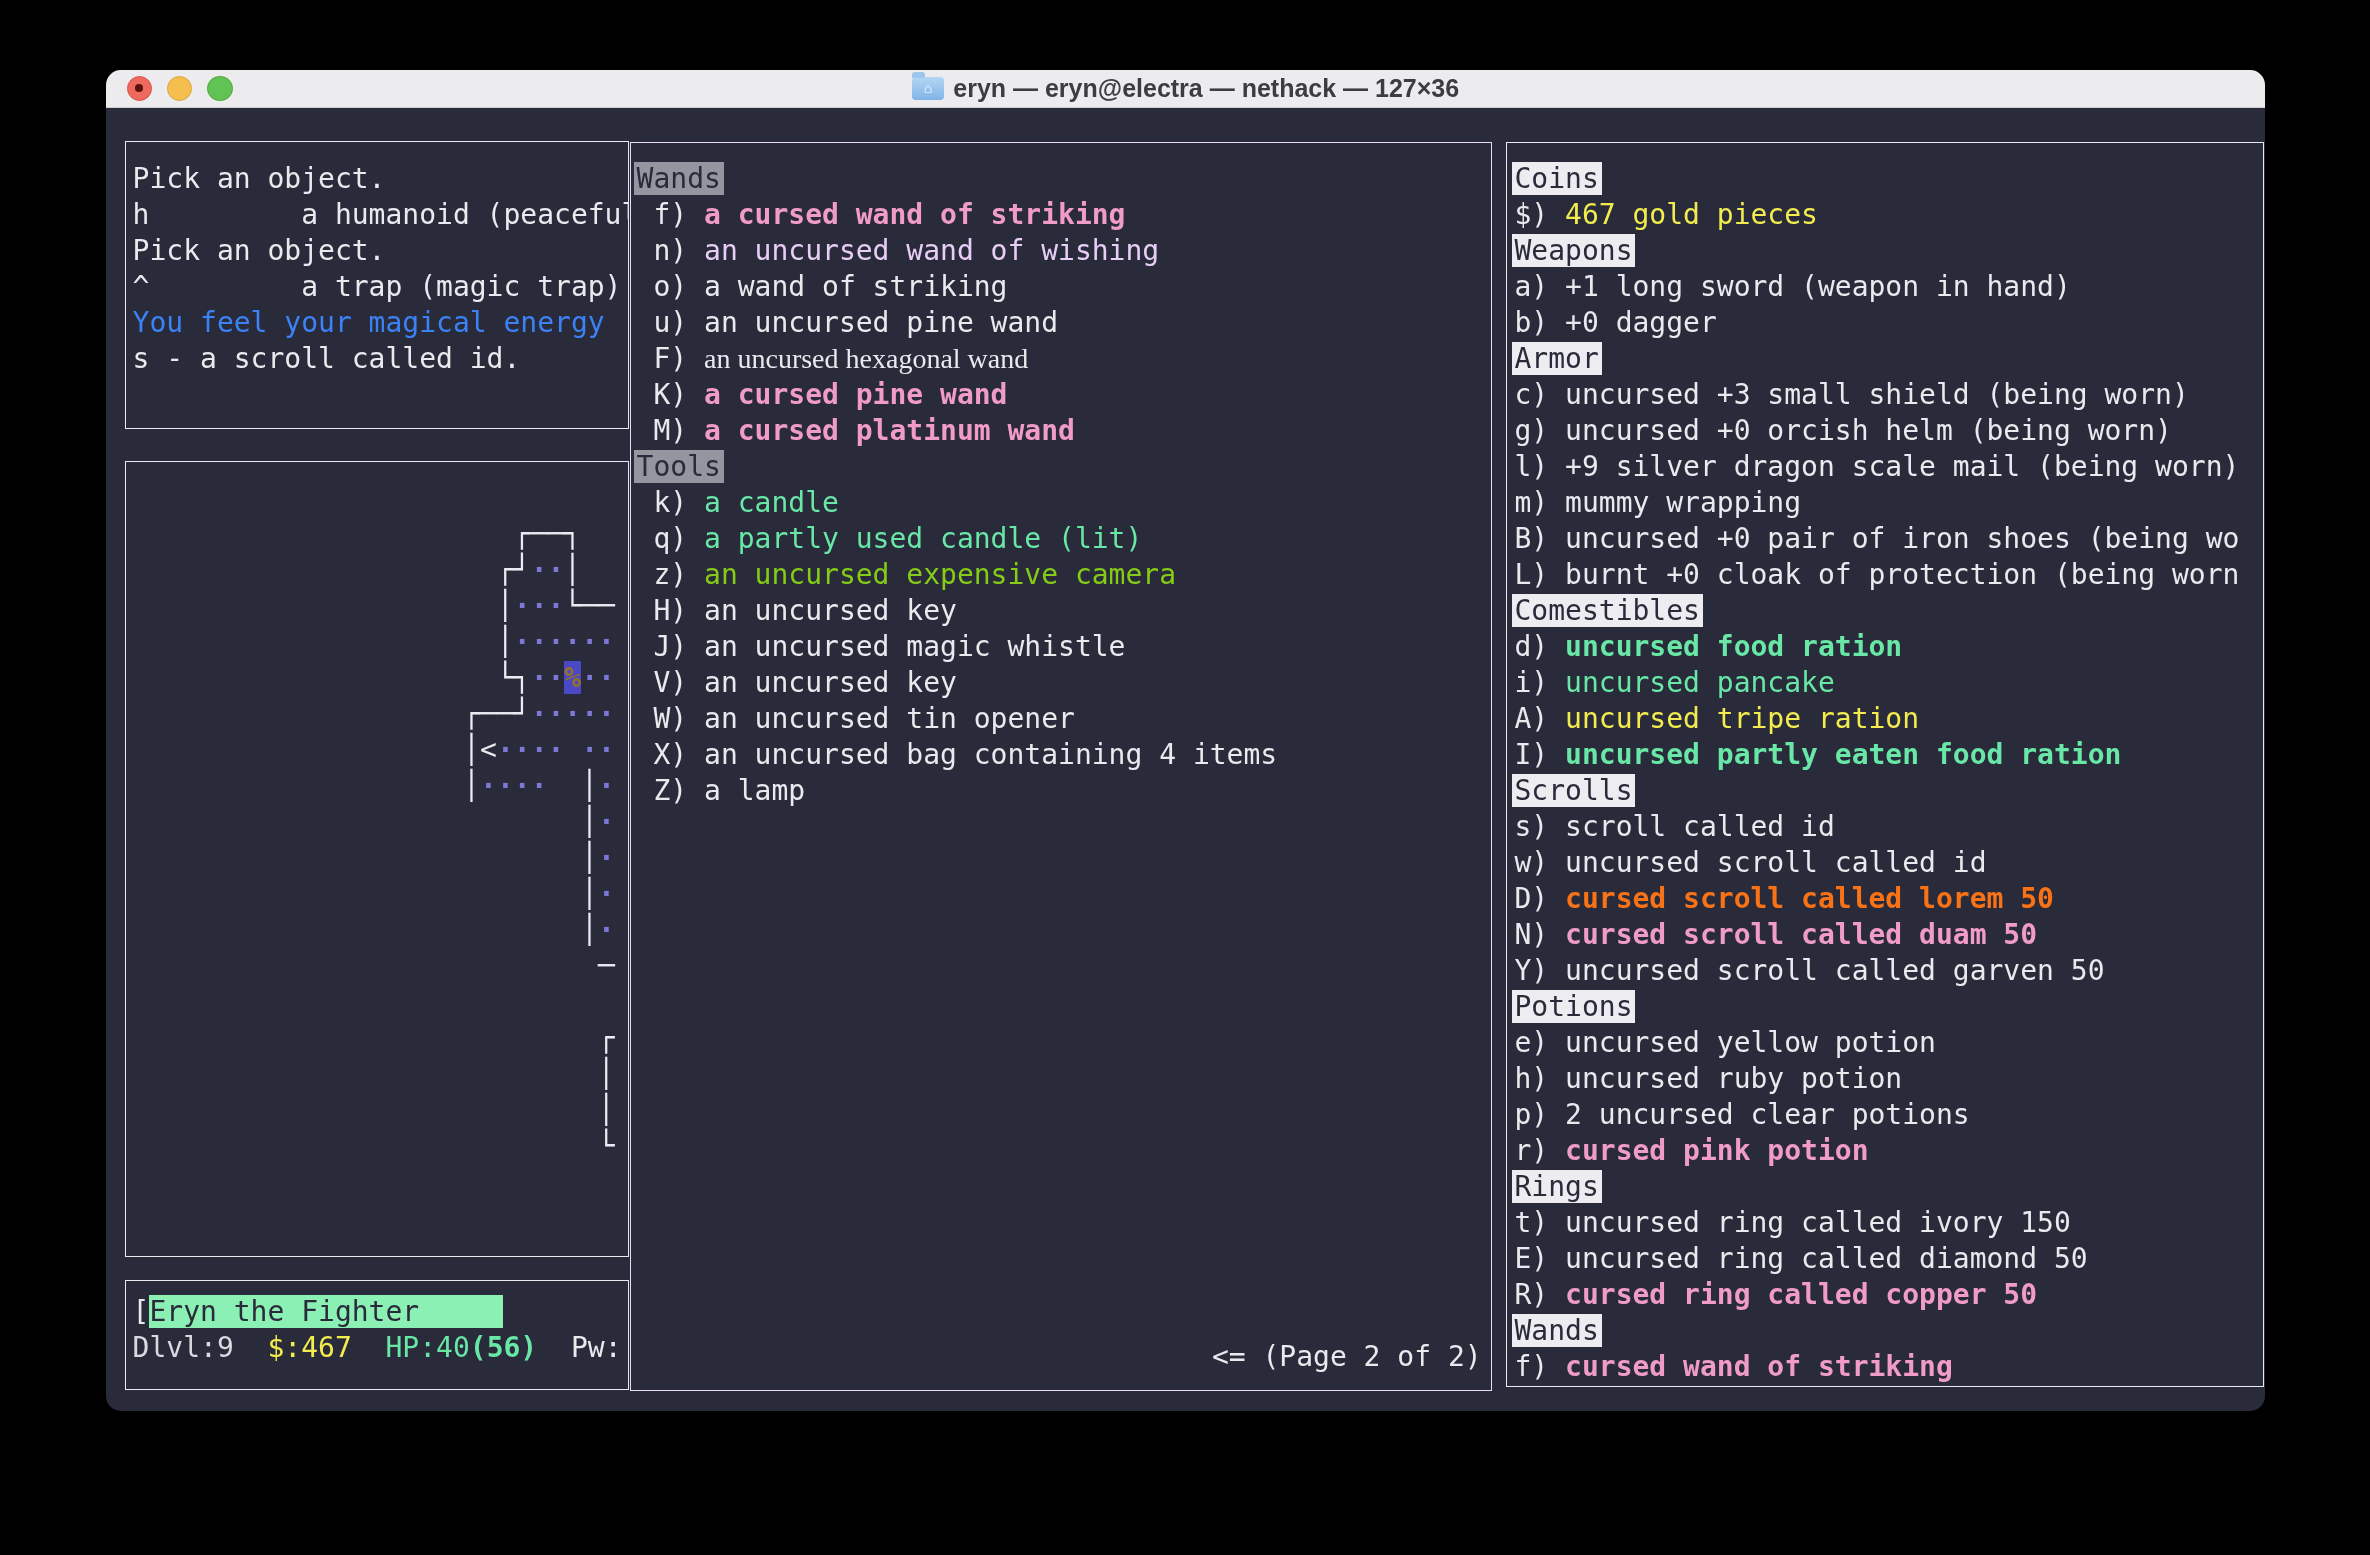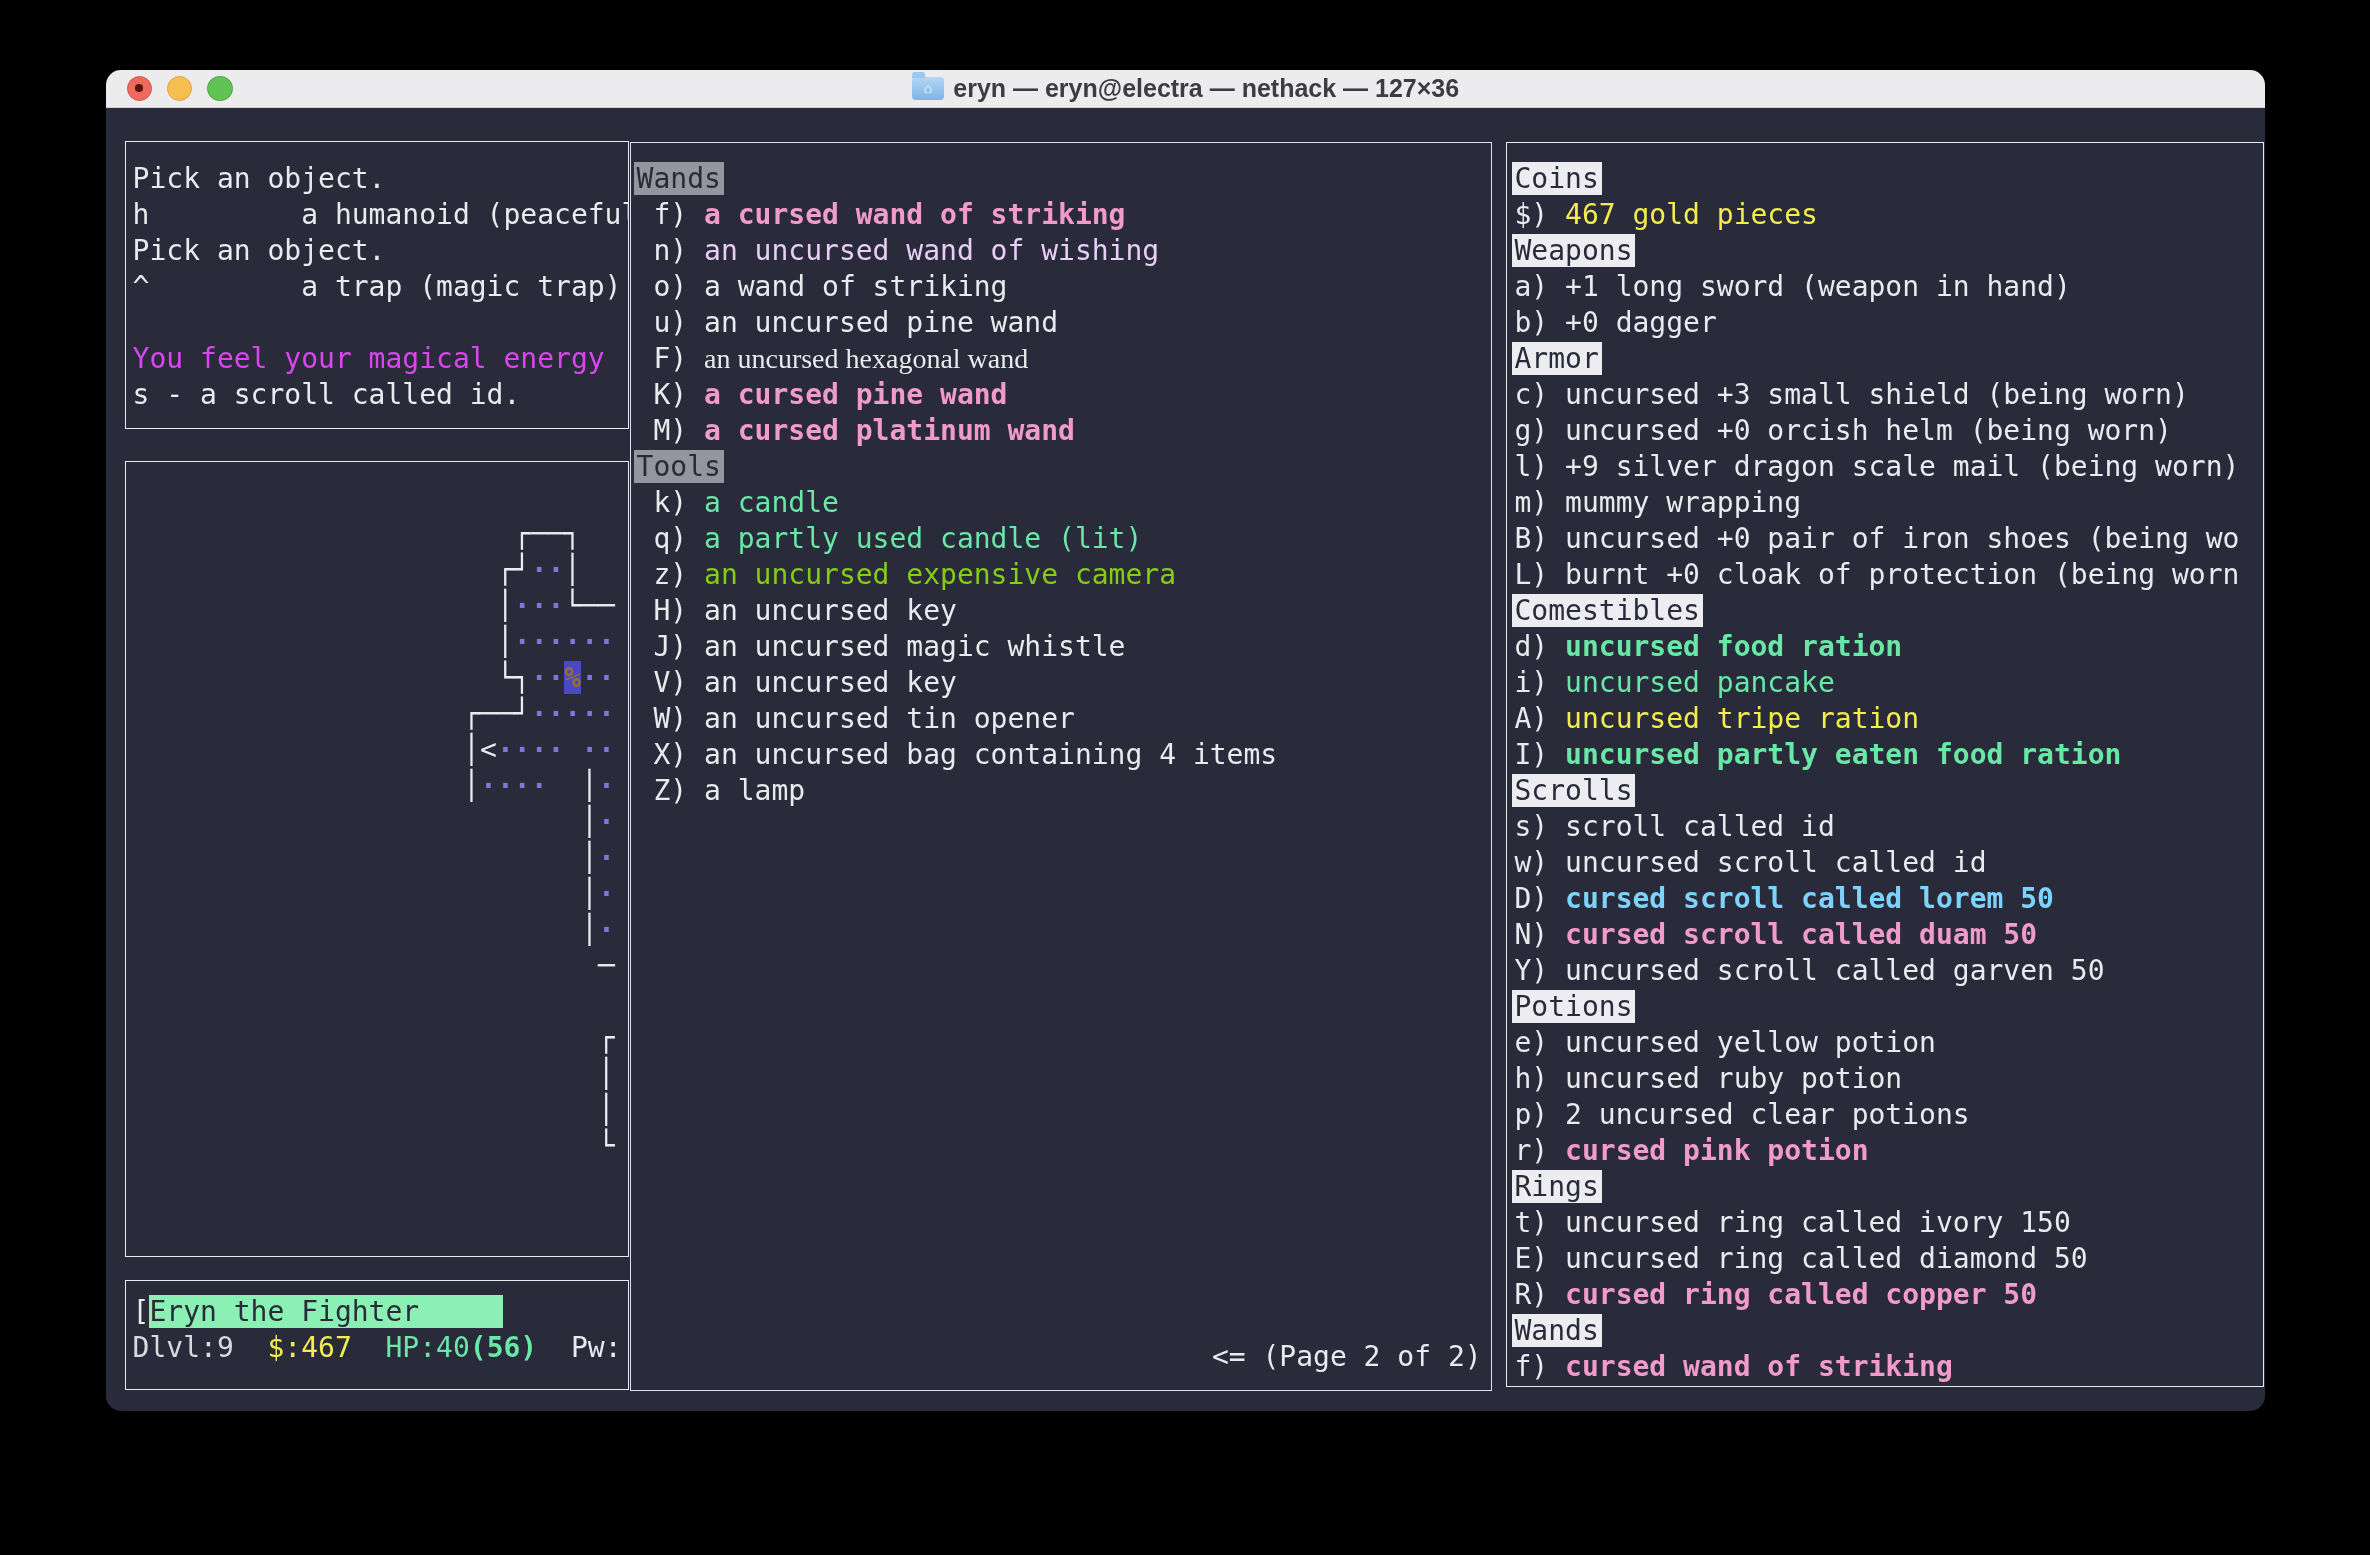--- a/index.html
+++ b/index.html
@@ -57,21 +57,21 @@
       <div>eryn — eryn@electra — nethack — 127×36</div>
     </div>
   </div>
 
   <div class="panel pwhite term" style="left:19px;top:71px;width:502px;height:286px;">
     <div id="msg-lines">
         <div class="trow" style="color: rgb(233, 233, 238);">Pick an object.</div>
         <div class="trow" style="color: rgb(233, 233, 238);">h         a humanoid (peaceful</div>
         <div class="trow" style="color: rgb(233, 233, 238);">Pick an object.</div>
         <div class="trow" style="color: rgb(233, 233, 238);">^         a trap (magic trap)</div>
-        <div class="trow" style="color: #d946ef; margin-top: 36px;">You feel your magical energy</div>
+        <div class="trow" style="color: #3b82f6;">You feel your magical energy</div>
         <div class="trow" style="color: rgb(233, 233, 238);">s - a scroll called id.</div>
       </div>
   </div>
 
   <div class="panel pwhite term" style="left:19px;top:391px;width:502px;height:794px;">
     <pre id="map-grid" class="term"><div class="trow"><span> </span><span> </span><span> </span><span> </span><span> </span><span> </span><span> </span><span> </span><span> </span><span> </span><span> </span><span> </span><span> </span><span> </span><span> </span><span> </span><span> </span><span> </span><span> </span><span> </span><span> </span><span> </span><span> </span><span class="mw">┌</span><span class="mw">─</span><span class="mw">─</span><span class="mw">┐</span></div><div class="trow"><span> </span><span> </span><span> </span><span> </span><span> </span><span> </span><span> </span><span> </span><span> </span><span> </span><span> </span><span> </span><span> </span><span> </span><span> </span><span> </span><span> </span><span> </span><span> </span><span> </span><span> </span><span> </span><span class="mw">┌</span><span class="mw">┘</span><span class="md">·</span><span class="md">·</span><span class="mw">│</span></div><div class="trow"><span> </span><span> </span><span> </span><span> </span><span> </span><span> </span><span> </span><span> </span><span> </span><span> </span><span> </span><span> </span><span> </span><span> </span><span> </span><span> </span><span> </span><span> </span><span> </span><span> </span><span> </span><span> </span><span class="mw">│</span><span class="md">·</span><span class="md">·</span><span class="md">·</span><span class="mw">└</span><span class="mw">─</span><span class="mw">─</span></div><div class="trow"><span> </span><span> </span><span> </span><span> </span><span> </span><span> </span><span> </span><span> </span><span> </span><span> </span><span> </span><span> </span><span> </span><span> </span><span> </span><span> </span><span> </span><span> </span><span> </span><span> </span><span> </span><span> </span><span class="mw">│</span><span class="md">·</span><span class="md">·</span><span class="md">·</span><span class="md">·</span><span class="md">·</span><span class="md">·</span></div><div class="trow"><span> </span><span> </span><span> </span><span> </span><span> </span><span> </span><span> </span><span> </span><span> </span><span> </span><span> </span><span> </span><span> </span><span> </span><span> </span><span> </span><span> </span><span> </span><span> </span><span> </span><span> </span><span> </span><span class="mw">└</span><span class="mw">┐</span><span class="md">·</span><span class="md">·</span><span class="mc">%</span><span class="md">·</span><span class="md">·</span></div><div class="trow"><span> </span><span> </span><span> </span><span> </span><span> </span><span> </span><span> </span><span> </span><span> </span><span> </span><span> </span><span> </span><span> </span><span> </span><span> </span><span> </span><span> </span><span> </span><span> </span><span> </span><span class="mw">┌</span><span class="mw">─</span><span class="mw">─</span><span class="mw">┘</span><span class="md">·</span><span class="md">·</span><span class="md">·</span><span class="md">·</span><span class="md">·</span></div><div class="trow"><span> </span><span> </span><span> </span><span> </span><span> </span><span> </span><span> </span><span> </span><span> </span><span> </span><span> </span><span> </span><span> </span><span> </span><span> </span><span> </span><span> </span><span> </span><span> </span><span> </span><span class="mw">│</span><span class="ms">&lt;</span><span class="md">·</span><span class="md">·</span><span class="md">·</span><span class="md">·</span><span> </span><span class="md">·</span><span class="md">·</span></div><div class="trow"><span> </span><span> </span><span> </span><span> </span><span> </span><span> </span><span> </span><span> </span><span> </span><span> </span><span> </span><span> </span><span> </span><span> </span><span> </span><span> </span><span> </span><span> </span><span> </span><span> </span><span class="mw">│</span><span class="md">·</span><span class="md">·</span><span class="md">·</span><span class="md">·</span><span> </span><span> </span><span class="mw">│</span><span class="md">·</span></div><div class="trow"><span> </span><span> </span><span> </span><span> </span><span> </span><span> </span><span> </span><span> </span><span> </span><span> </span><span> </span><span> </span><span> </span><span> </span><span> </span><span> </span><span> </span><span> </span><span> </span><span> </span><span> </span><span> </span><span> </span><span> </span><span> </span><span> </span><span> </span><span class="mw">│</span><span class="md">·</span></div><div class="trow"><span> </span><span> </span><span> </span><span> </span><span> </span><span> </span><span> </span><span> </span><span> </span><span> </span><span> </span><span> </span><span> </span><span> </span><span> </span><span> </span><span> </span><span> </span><span> </span><span> </span><span> </span><span> </span><span> </span><span> </span><span> </span><span> </span><span> </span><span class="mw">│</span><span class="md">·</span></div><div class="trow"><span> </span><span> </span><span> </span><span> </span><span> </span><span> </span><span> </span><span> </span><span> </span><span> </span><span> </span><span> </span><span> </span><span> </span><span> </span><span> </span><span> </span><span> </span><span> </span><span> </span><span> </span><span> </span><span> </span><span> </span><span> </span><span> </span><span> </span><span class="mw">│</span><span class="md">·</span></div><div class="trow"><span> </span><span> </span><span> </span><span> </span><span> </span><span> </span><span> </span><span> </span><span> </span><span> </span><span> </span><span> </span><span> </span><span> </span><span> </span><span> </span><span> </span><span> </span><span> </span><span> </span><span> </span><span> </span><span> </span><span> </span><span> </span><span> </span><span> </span><span class="mw">│</span><span class="md">·</span></div><div class="trow"><span> </span><span> </span><span> </span><span> </span><span> </span><span> </span><span> </span><span> </span><span> </span><span> </span><span> </span><span> </span><span> </span><span> </span><span> </span><span> </span><span> </span><span> </span><span> </span><span> </span><span> </span><span> </span><span> </span><span> </span><span> </span><span> </span><span> </span><span> </span><span class="mw">─</span></div><div class="trow"></div><div class="trow"><span> </span><span> </span><span> </span><span> </span><span> </span><span> </span><span> </span><span> </span><span> </span><span> </span><span> </span><span> </span><span> </span><span> </span><span> </span><span> </span><span> </span><span> </span><span> </span><span> </span><span> </span><span> </span><span> </span><span> </span><span> </span><span> </span><span> </span><span> </span><span class="mw">┌</span></div><div class="trow"><span> </span><span> </span><span> </span><span> </span><span> </span><span> </span><span> </span><span> </span><span> </span><span> </span><span> </span><span> </span><span> </span><span> </span><span> </span><span> </span><span> </span><span> </span><span> </span><span> </span><span> </span><span> </span><span> </span><span> </span><span> </span><span> </span><span> </span><span> </span><span class="mw">│</span></div><div class="trow"><span> </span><span> </span><span> </span><span> </span><span> </span><span> </span><span> </span><span> </span><span> </span><span> </span><span> </span><span> </span><span> </span><span> </span><span> </span><span> </span><span> </span><span> </span><span> </span><span> </span><span> </span><span> </span><span> </span><span> </span><span> </span><span> </span><span> </span><span> </span><span class="mw">│</span></div><div class="trow"><span> </span><span> </span><span> </span><span> </span><span> </span><span> </span><span> </span><span> </span><span> </span><span> </span><span> </span><span> </span><span> </span><span> </span><span> </span><span> </span><span> </span><span> </span><span> </span><span> </span><span> </span><span> </span><span> </span><span> </span><span> </span><span> </span><span> </span><span> </span><span class="mw">└</span></div></pre>
   </div>
 
   <div class="panel pwhite term" style="left:19px;top:1210px;width:502px;height:108px;">
     <div id="status-lines">
@@ -119,21 +119,21 @@
         <div class="trow"><span style="color: rgb(233, 233, 238);">B) </span><span style="color: rgb(233, 233, 238);">uncursed +0 pair of iron shoes (being wo</span></div>
         <div class="trow"><span style="color: rgb(233, 233, 238);">L) </span><span style="color: rgb(233, 233, 238);">burnt +0 cloak of protection (being worn</span></div>
         <div class="trow"><span class="hd rgt">Comestibles</span></div>
         <div class="trow"><span style="color: rgb(233, 233, 238);">d) </span><span style="color: rgb(104, 231, 166); font-weight: bold;">uncursed food ration</span></div>
         <div class="trow"><span style="color: rgb(233, 233, 238);">i) </span><span style="color: rgb(104, 231, 166);">uncursed pancake</span></div>
         <div class="trow"><span style="color: rgb(233, 233, 238);">A) </span><span style="color: rgb(242, 236, 78);">uncursed tripe ration</span></div>
         <div class="trow"><span style="color: rgb(233, 233, 238);">I) </span><span style="color: rgb(104, 231, 166); font-weight: bold;">uncursed partly eaten food ration</span></div>
         <div class="trow"><span class="hd rgt">Scrolls</span></div>
         <div class="trow"><span style="color: rgb(233, 233, 238);">s) </span><span style="color: rgb(233, 233, 238);">scroll called id</span></div>
         <div class="trow"><span style="color: rgb(233, 233, 238);">w) </span><span style="color: rgb(233, 233, 238);">uncursed scroll called id</span></div>
-        <div class="trow"><span style="color: rgb(233, 233, 238);">D) </span><span style="color: #7dd3fc; font-weight: bold;">cursed scroll called lorem 50</span></div>
+        <div class="trow"><span style="color: rgb(233, 233, 238);">D) </span><span style="color: #f97316; font-weight: bold;">cursed scroll called lorem 50</span></div>
         <div class="trow"><span style="color: rgb(233, 233, 238);">N) </span><span style="color: rgb(241, 156, 200); font-weight: bold;">cursed scroll called duam 50</span></div>
         <div class="trow"><span style="color: rgb(233, 233, 238);">Y) </span><span style="color: rgb(233, 233, 238);">uncursed scroll called garven 50</span></div>
         <div class="trow"><span class="hd rgt">Potions</span></div>
         <div class="trow"><span style="color: rgb(233, 233, 238);">e) </span><span style="color: rgb(233, 233, 238);">uncursed yellow potion</span></div>
         <div class="trow"><span style="color: rgb(233, 233, 238);">h) </span><span style="color: rgb(233, 233, 238);">uncursed ruby potion</span></div>
         <div class="trow"><span style="color: rgb(233, 233, 238);">p) </span><span style="color: rgb(233, 233, 238);">2 uncursed clear potions</span></div>
         <div class="trow"><span style="color: rgb(233, 233, 238);">r) </span><span style="color: rgb(241, 156, 200); font-weight: bold;">cursed pink potion</span></div>
         <div class="trow"><span class="hd rgt">Rings</span></div>
         <div class="trow"><span style="color: rgb(233, 233, 238);">t) </span><span style="color: rgb(233, 233, 238);">uncursed ring called ivory 150</span></div>
         <div class="trow"><span style="color: rgb(233, 233, 238);">E) </span><span style="color: rgb(233, 233, 238);">uncursed ring called diamond 50</span></div>

